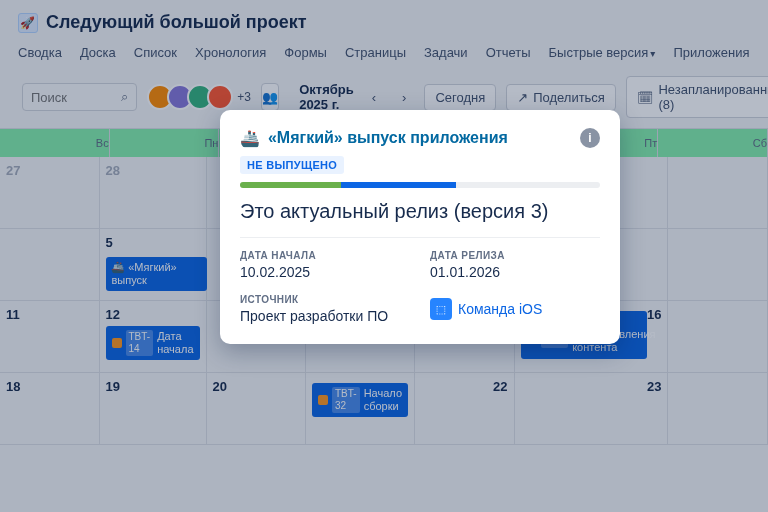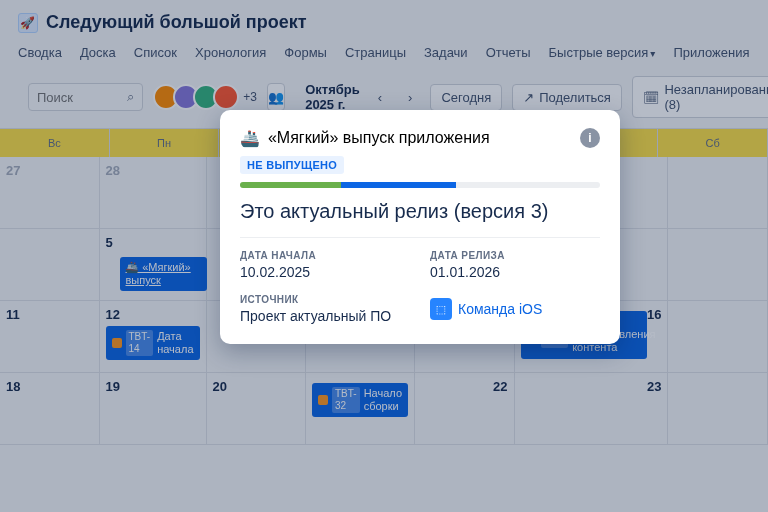--- a/index.html
+++ b/index.html
@@ -10,51 +10,51 @@
 .hdr { padding: 12px 18px 0; }
 .title-row { display: flex; align-items: center; gap: 8px; margin-bottom: 6px; }
 .proj-icon { width: 20px; height: 20px; background: #deebff; border: 1px solid #b3d4ff; border-radius: 3px; display: flex; align-items: center; justify-content: center; font-size: 12px; }
 .proj-title { font-size: 18px; font-weight: 600; color: #172b4d; }
 .tabs { display: flex; gap: 18px; font-size: 13px; color: #44546f; margin-bottom: 10px; align-items: center; }
 .tab { padding: 6px 0; cursor: pointer; }
 .tab.active { color: #0c66e4; border-bottom: 2px solid #0c66e4; font-weight: 500; }
 .chev { font-size: 10px; margin-left: 2px; }
 
 
-.toolbar { display: flex; align-items: center; gap: 10px; padding: 0 28px 10px; font-size: 13px; color: #44546f; }
+.toolbar { display: flex; align-items: center; gap: 10px; padding: 0 22px 10px; font-size: 13px; color: #44546f; }
 .search { display: flex; align-items: center; border: 1px solid #d0d4db; border-radius: 4px; padding: 5px 8px; width: 130px; background: #f7f8f9; }
 .search input { border: none; outline: none; background: transparent; font-size: 13px; width: 90px; color: #626f86; }
 .avatars { display: flex; align-items: center; }
 .av { width: 26px; height: 26px; border-radius: 50%; border: 2px solid #fff; margin-left: -6px; }
 .av:first-child { margin-left: 0; }
 .av-more { font-size: 12px; color: #44546f; margin-left: 4px; }
 .people-btn { width: 28px; height: 28px; border: 1px solid #d0d4db; border-radius: 4px; display: flex; align-items: center; justify-content: center; background: #fff; }
 .month { font-weight: 600; color: #172b4d; }
 .nav-btn { padding: 4px 8px; cursor: pointer; color: #44546f; }
 .today-btn, .share-btn, .unp-btn { border: 1px solid #d0d4db; border-radius: 4px; padding: 5px 10px; background: #fff; cursor: pointer; font-size: 13px; color: #44546f; display: flex; align-items: center; gap: 5px; }
 .spacer { flex: 1; }
 
 
 .cal { display: grid; grid-template-columns: repeat(7, 1fr); border-top: 1px solid #dcdfe4; }
-.dayhdr { text-align: center; font-size: 11px; color: #626f86; padding: 8px 0; border-right: 1px solid #dcdfe4; background: #fde047; font-weight: 500; }
+.dayhdr { text-align: right; font-size: 11px; color: #626f86; padding: 8px 0; border-right: 1px solid #dcdfe4; background: #86efac; font-weight: 500; }
 .cell { border-right: 1px solid #dcdfe4; border-bottom: 1px solid #dcdfe4; min-height: 72px; padding: 6px; position: relative; font-size: 13px; color: #172b4d; }
 .cell.dim { color: #a5adba; }
 .cell .dn { font-weight: 700; }
 .cell.today .dn { background: #0c66e4; color: #fff; border-radius: 50%; width: 22px; height: 22px; display: inline-flex; align-items: center; justify-content: center; float: right; }
 .cell .dn.right { float: right; }
 .event { background: #0c66e4; color: #fff; font-size: 11px; padding: 4px 6px; border-radius: 3px; margin-top: 4px; display: flex; align-items: center; gap: 4px; line-height: 1.2; }
 .event .key { background: rgba(255,255,255,0.25); padding: 1px 3px; border-radius: 2px; font-size: 10px; }
 .event .eicon { width: 10px; height: 10px; background: #ff991f; border-radius: 2px; flex-shrink: 0; }
-.event.span { position: absolute; left: 20px; right: -1px; text-decoration: underline; }
+.event.span { position: absolute; left: 6px; right: -1px; }
 
 
 .card { position: absolute; z-index: 20; top: 110px; left: 220px; width: 400px; background: #fff; border-radius: 10px; box-shadow: 0 8px 24px rgba(9,30,66,0.3); padding: 18px 20px 20px; }
 .card-hdr { display: flex; align-items: center; gap: 8px; }
 .ship-icon { color: #626f86; font-size: 16px; }
-.card-title { color: #000000; font-size: 16px; font-weight: 400; flex: 1; }
+.card-title { color: #0369a1; font-size: 16px; font-weight: 700; flex: 1; }
 .info-icon { width: 20px; height: 20px; border-radius: 50%; background: #8993a4; color: #fff; font-size: 12px; display: flex; align-items: center; justify-content: center; font-weight: 700; }
 .status-badge { display: inline-block; background: #e9f2ff; color: #0c66e4; font-size: 11px; font-weight: 700; padding: 3px 7px; border-radius: 3px; margin: 8px 0; letter-spacing: 0.3px; }
 .progress { height: 6px; background: #eceef1; border-radius: 3px; display: flex; overflow: hidden; margin-bottom: 12px; }
 .pg { height: 100%; }
 .pg.green { background: #6ab04c; }
 .pg.blue { background: #0c66e4; }
 .desc { font-size: 20px; color: #172b4d; margin-bottom: 14px; }
 .divider { border-top: 1px solid #eceef1; margin-bottom: 12px; }
 .meta-grid { display: grid; grid-template-columns: 1fr 1fr; gap: 14px 20px; }
 .meta-label { font-size: 10px; color: #626f86; font-weight: 600; letter-spacing: 0.4px; margin-bottom: 3px; }
@@ -213,20 +213,20 @@
     <div>
       <div class="meta-label">ДАТА НАЧАЛА</div>
       <div class="meta-val">10.02.2025</div>
     </div>
     <div>
       <div class="meta-label">ДАТА РЕЛИЗА</div>
       <div class="meta-val">01.01.2026</div>
     </div>
     <div>
       <div class="meta-label">ИСТОЧНИК</div>
-      <div class="meta-val">Проект актуальный ПО</div>
+      <div class="meta-val">Проект разработки ПО</div>
     </div>
     <div class="team">
       <div class="team-icon">⬚</div>
       <span class="team-name">Команда iOS</span>
     </div>
   </div>
 </div>
 
 </body></html>

